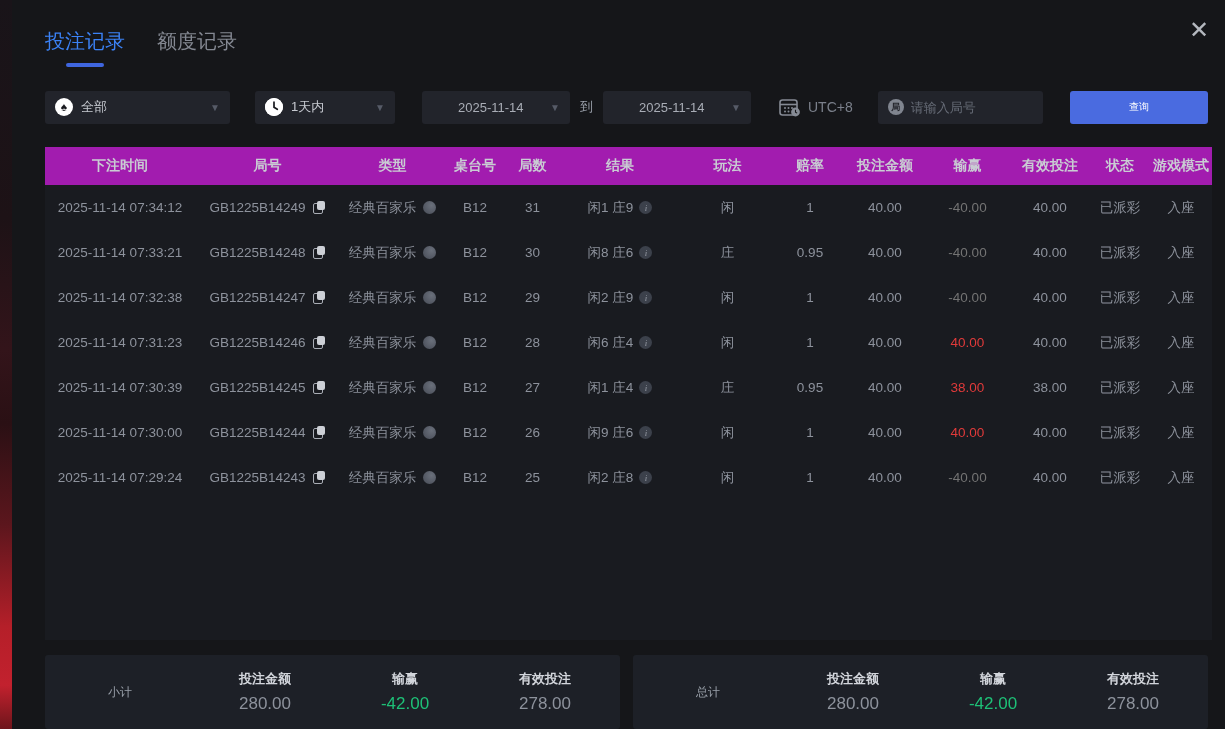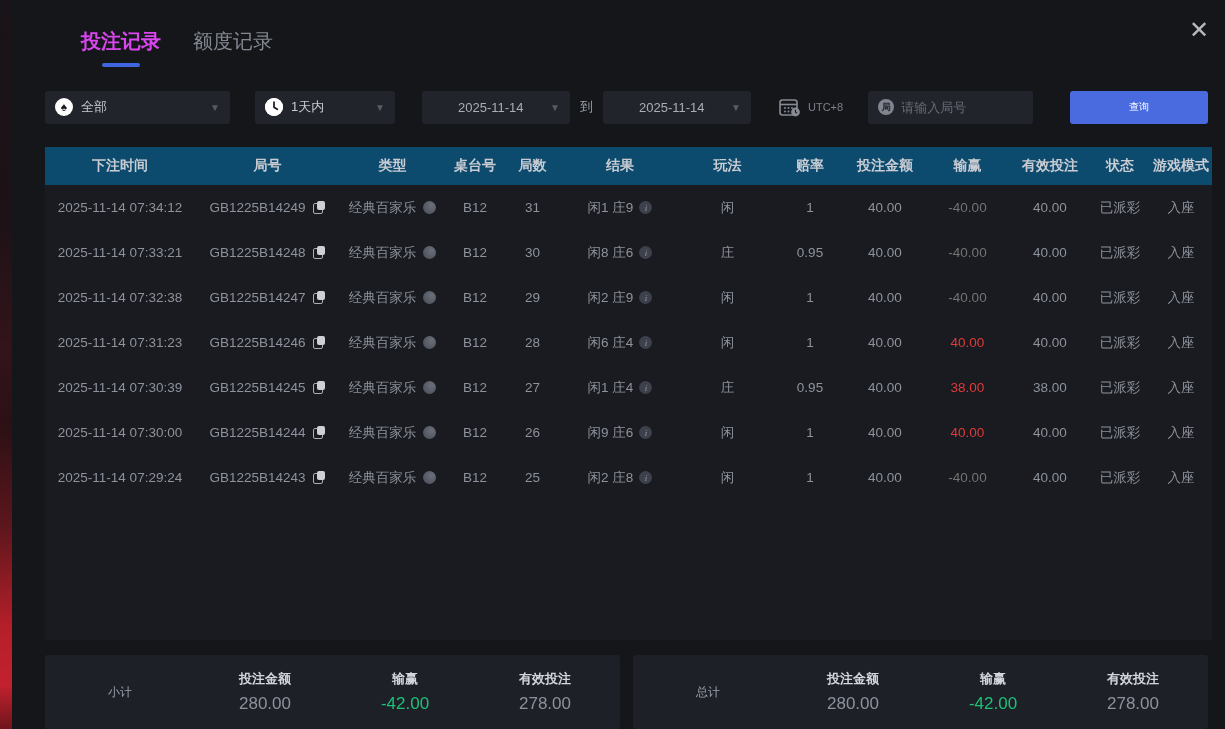--- a/index.html
+++ b/index.html
@@ -10,56 +10,56 @@
   .backdrop-strip { position:absolute; left:0; top:0; width:12px; height:729px;
     background:linear-gradient(180deg,#191419 0%,#1d1216 30%,#33141a 48%,#2a1014 58%,
       #5c161d 72%,#b51f29 86%,#c2212e 94%,#6e151b 100%); }
 
   .modal { position:absolute; left:12px; top:0; width:1213px; height:729px;
     background:#151619; color:#8d929c; }
 
   
   .tabs { position:absolute; left:33px; top:28px; display:flex; gap:32px; }
   .tab { font-size:20px; color:#848892; cursor:pointer; padding-bottom:10px; position:relative; }
-  .tab.active { color:#d946ef; font-weight:bold;margin-left:36px; }
+  .tab.active { color:#3b82f6; font-weight:normal; }
   .tab.active::after { content:""; position:absolute; left:50%; transform:translateX(-50%);
     bottom:-2px; width:38px; height:4px; border-radius:2px; background:#3f66e0; }
   .close-btn { position:absolute; right:16px; top:18px; font-size:24px; color:#b4b8bf;
     cursor:pointer; line-height:1; font-weight:300; }
 
   
   .filters { position:absolute; left:33px; top:90px; right:17px; height:34px;
     display:flex; align-items:center; }
   .ctrl { background:#22242b; border-radius:3px; height:33px; display:flex;
     align-items:center; padding:0 10px; font-size:13px; color:#c6c9d0; }
   .ctrl .chev { margin-left:auto; color:#565b67; font-size:10px; }
   .sel-game { width:185px; margin-right:25px; }
   .sel-range { width:140px; margin-right:27px; }
   .sel-date { width:148px; color:#a9adb6;padding-left:36px; }
   .badge-circle { width:18px; height:18px; border-radius:50%; background:#ffffff;
     display:flex; align-items:center; justify-content:center; margin-right:8px; flex:none; }
   .spade-glyph { color:#17181d; font-size:12px; line-height:1; }
   .to-label { margin:0 10px; color:#9aa0aa; font-size:13px; }
-  .tz { display:flex; align-items:center; margin-left:28px; color:#7b808b; font-size:11px; }
+  .tz { display:flex; align-items:center; margin-left:28px; color:#7b808b; font-size:14px; }
   .tz svg { margin-right:7px; }
   .round-input-wrap { margin-left:25px; width:165px; }
   .round-icon { width:16px; height:16px; border-radius:50%; background:#80858f;
     color:#22242b; font-size:9px; display:flex; align-items:center; justify-content:center;
     margin-right:7px; flex:none; font-weight:bold; }
   .round-input-wrap input { background:transparent; border:none; outline:none; width:100%;
     color:#c6c9d0; font-size:13px; font-family:inherit; }
   .round-input-wrap input::placeholder { color:#666b76; }
   .query-btn { margin-left:auto; width:138px; height:33px; background:#4a6be0; color:#fff;
     font-size:10px; border:none; border-radius:3px; cursor:pointer; font-family:inherit; }
 
   
   .table { position:absolute; left:33px; top:147px; width:1167px; }
   .grid-row { display:grid;
     grid-template-columns:150px 145px 105px 60px 55px 120px 95px 70px 80px 85px 80px 60px 62px; }
-  .thead { background:#0c4a6e; height:38px; align-items:center; }
+  .thead { background:#a21caf; height:38px; align-items:center; }
   .thead .th { text-align:center; font-size:14px; font-weight:bold; color:#c9ccd3; }
   .tbody { background:#191b20; height:455px; }
   .tr { height:45px; align-items:center; }
   .td { text-align:center; font-size:13.5px; color:#8d929c; display:flex;
     align-items:center; justify-content:center; white-space:nowrap; }
   .td .green { color:#737373; }
   .td .red { color:#e03a3a; }
 
   .copy-icon { position:relative; width:14px; height:14px; display:inline-block;
     margin-left:6px; cursor:pointer; }

